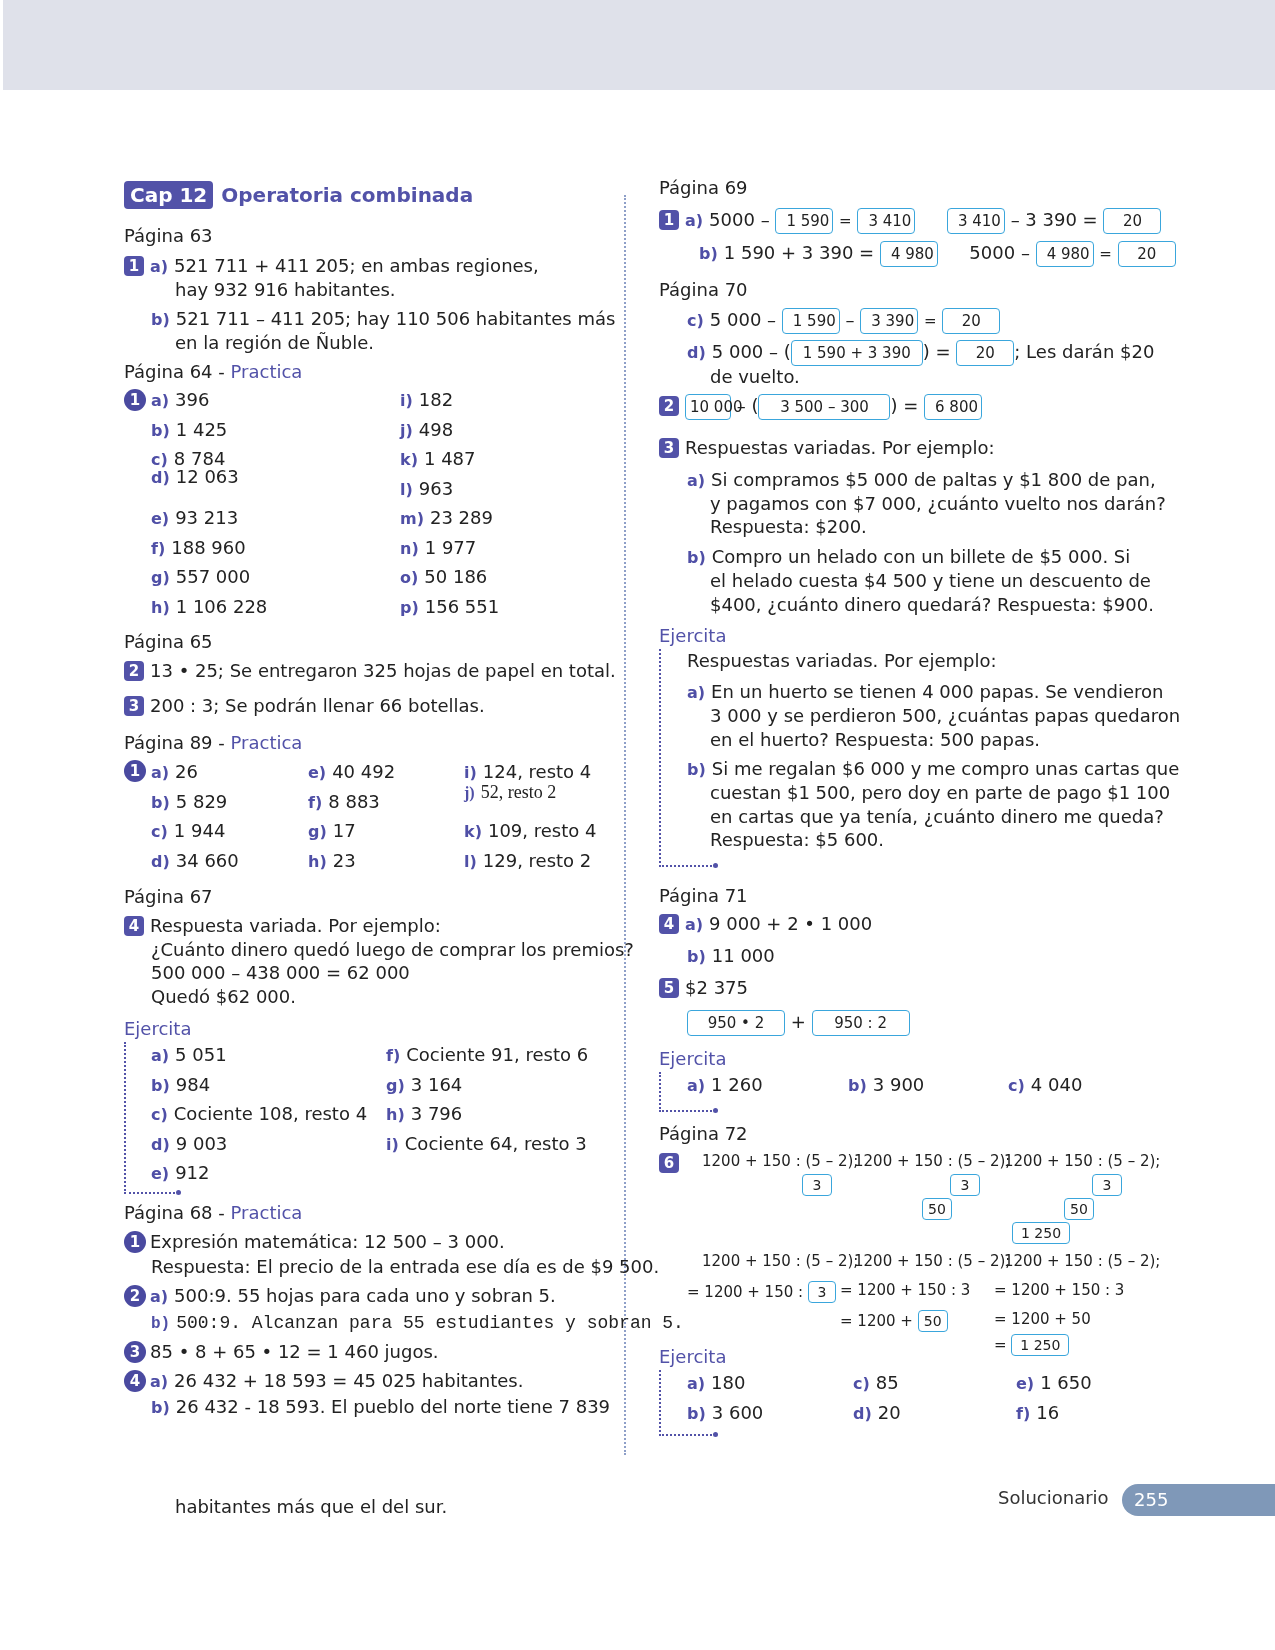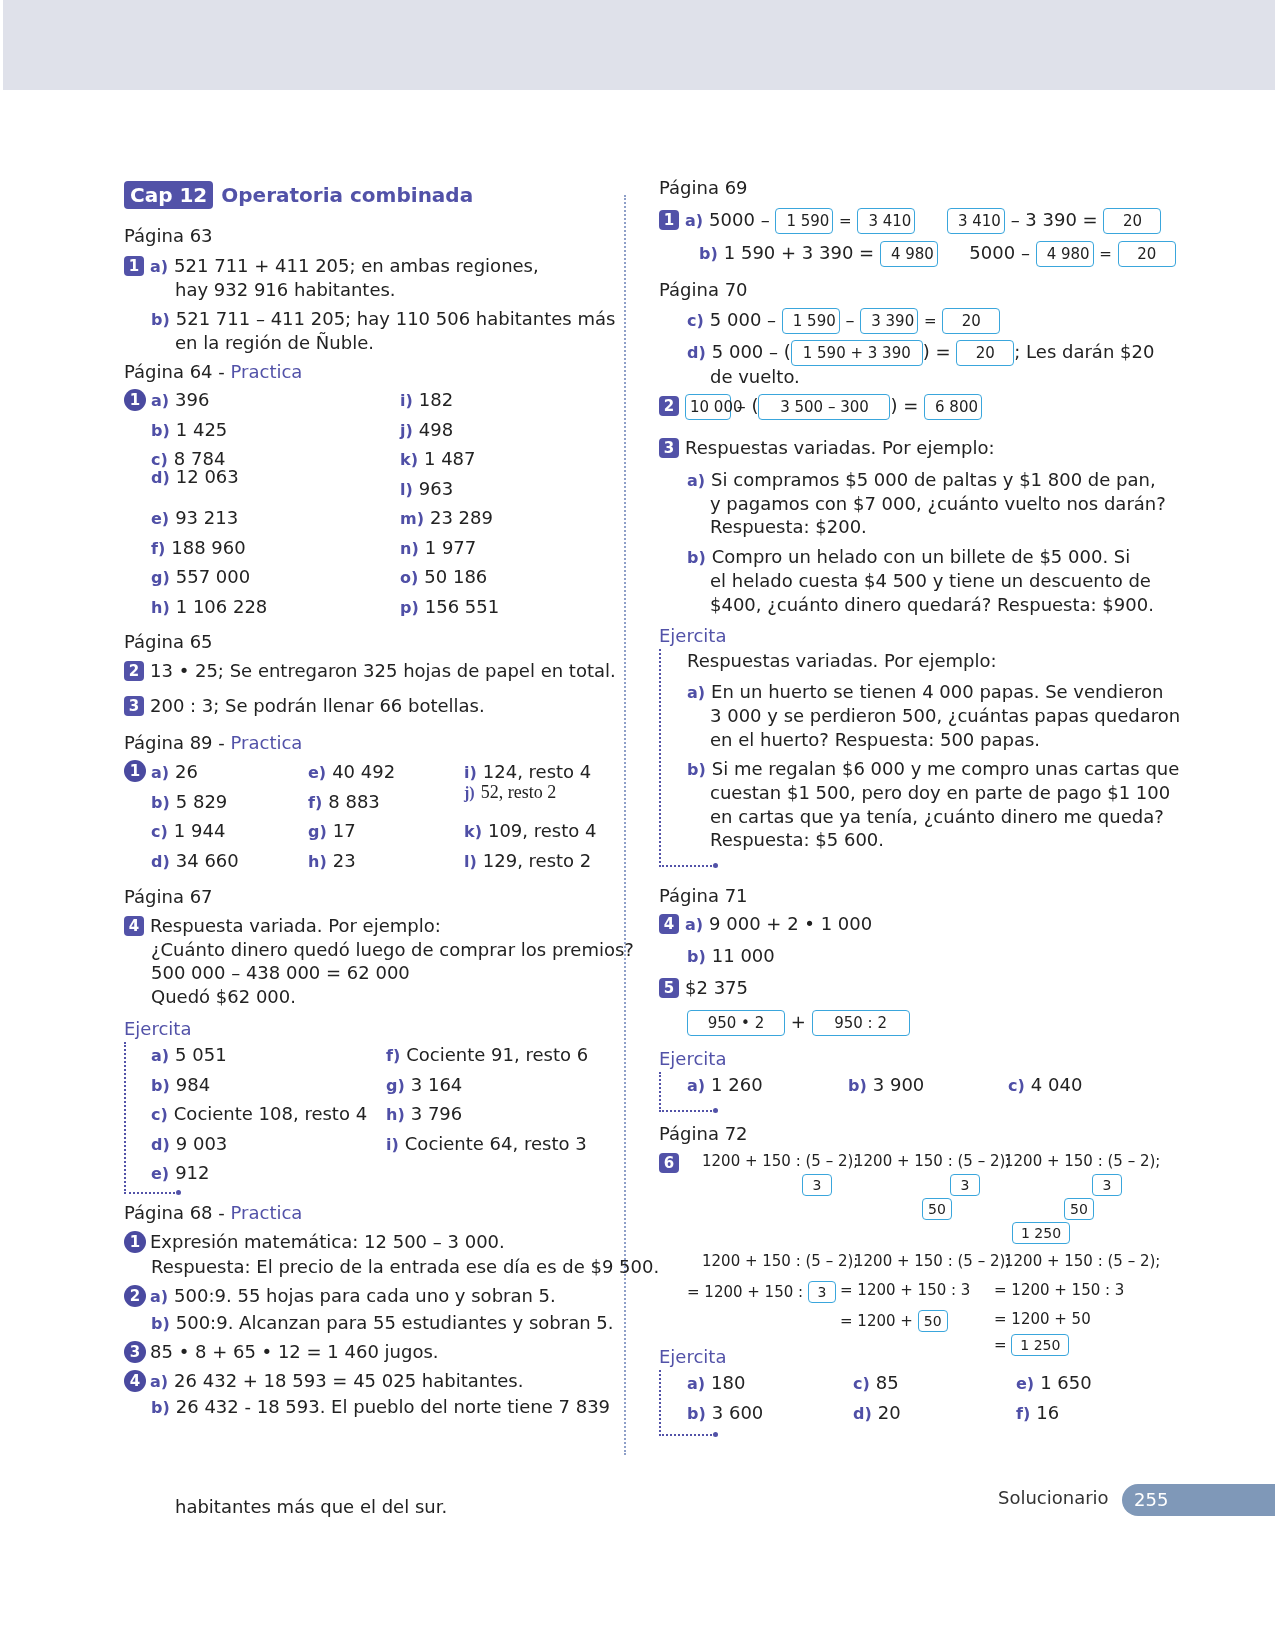--- a/index.html
+++ b/index.html
@@ -134,21 +134,21 @@
 <div class="abs t h" style="left:124px;top:1202px;">
   <span>Página 68 - </span><span class="blue">Practica</span>
 </div>
 <div class="abs t" style="left:124px;top:1231px;">
   <span class="circ">1</span><span>Expresión matemática: 12 500 – 3 000.</span>
 </div>
 <div class="abs t" style="left:151px;top:1256px;">Respuesta: El precio de la entrada ese día es de $9 500.</div>
 <div class="abs t" style="left:124px;top:1285px;">
   <span class="circ">2</span><span class="lbl">a)</span><span>500:9. 55 hojas para cada uno y sobran 5.</span>
 </div>
-<div class="abs t" style="left:151px;top:1312px;">
+<div class="abs t" style="left:151px;top:1312px;font-family:Liberation Mono, monospace;">
   <span class="lbl">b)</span><span>500:9. Alcanzan para 55 estudiantes y sobran 5.</span>
 </div>
 <div class="abs t" style="left:124px;top:1341px;">
   <span class="circ">3</span><span>85 • 8 + 65 • 12 = 1 460 jugos.</span>
 </div>
 <div class="abs t" style="left:124px;top:1370px;">
   <span class="circ">4</span><span class="lbl">a)</span><span>26 432 + 18 593 = 45 025 habitantes.</span>
 </div>
 <div class="abs t" style="left:151px;top:1396px;">
   <span class="lbl">b)</span><span>26 432 - 18 593. El pueblo del norte tiene 7 839</span>

